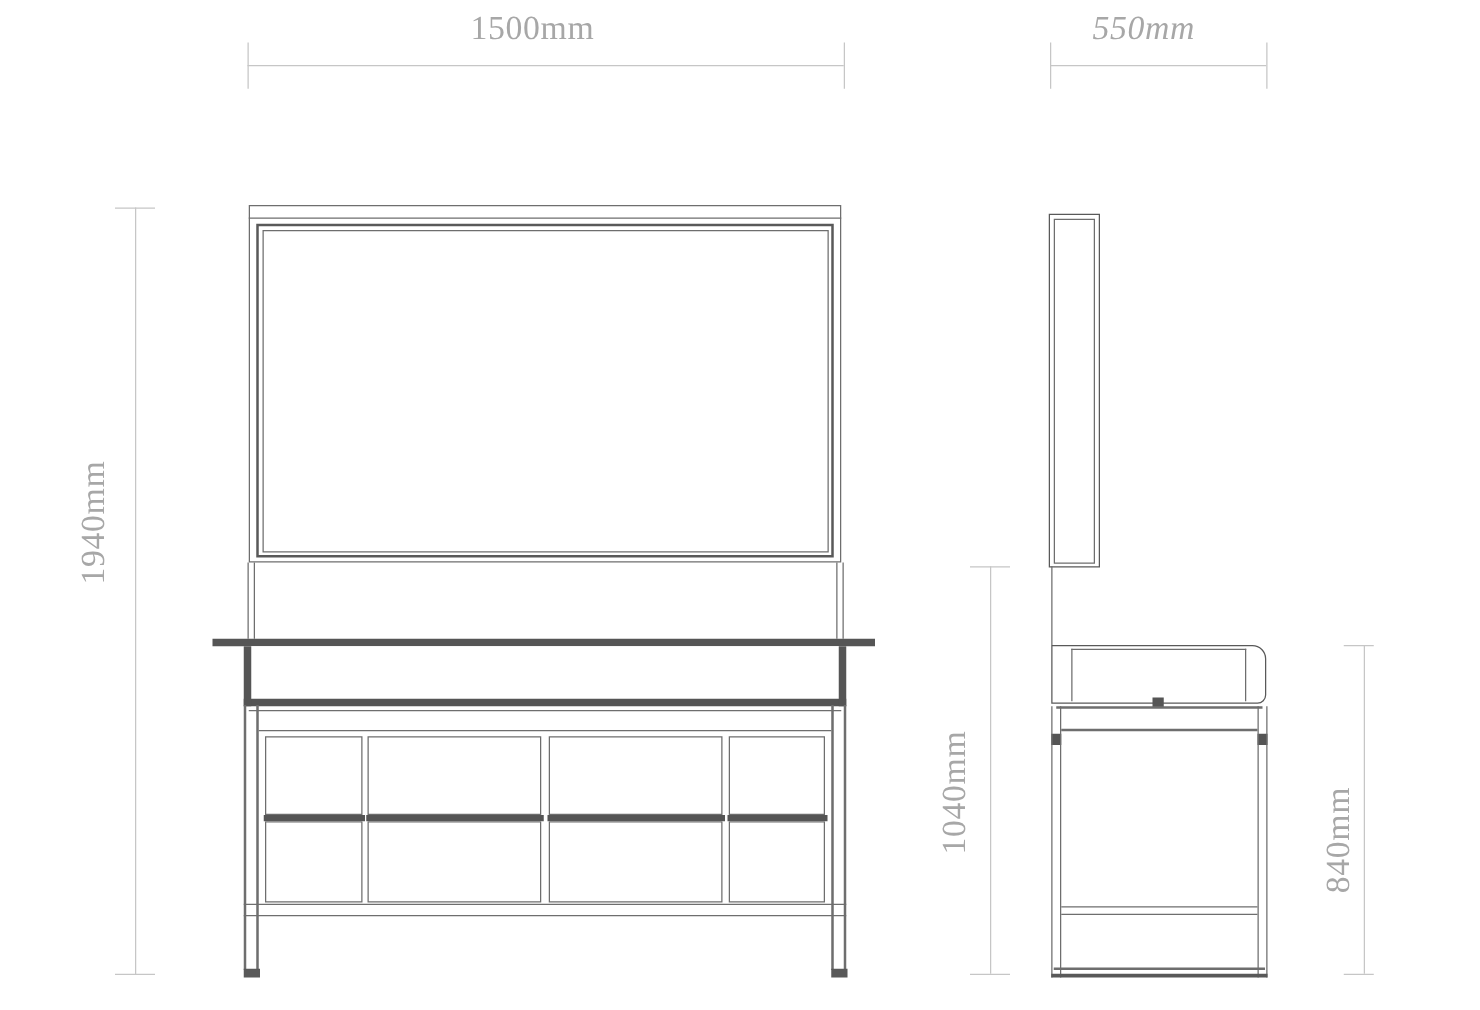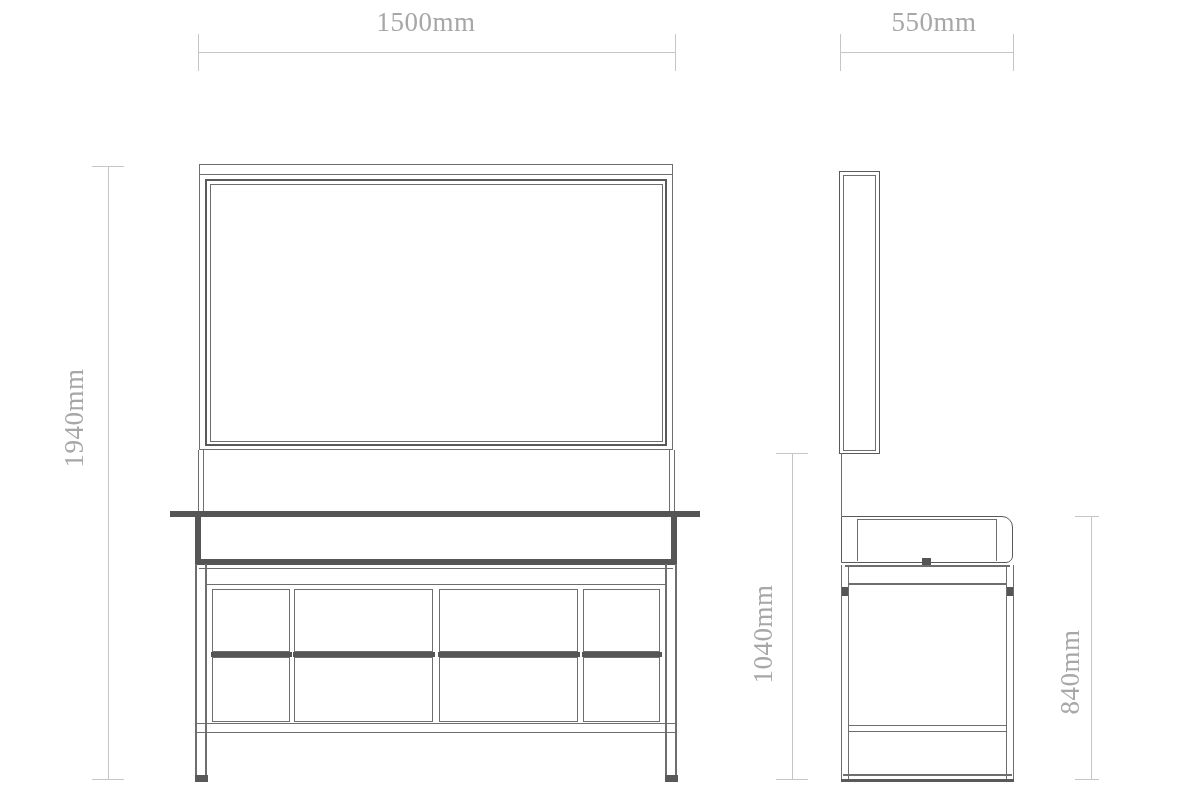--- a/index.html
+++ b/index.html
@@ -91,21 +91,21 @@
   <div>
 
     <div class="dl" style="left:198px;top:51.5px;width:477px;height:1.3px;"></div>
     <div class="dl" style="left:197.5px;top:34px;width:1.3px;height:37px;"></div>
     <div class="dl" style="left:674.5px;top:34px;width:1.3px;height:37px;"></div>
     <div class="dim-label" style="left:326px;top:6px;width:200px;">1500mm</div>
 
     <div class="dl" style="left:840px;top:51.5px;width:173px;height:1.3px;"></div>
     <div class="dl" style="left:839.5px;top:34px;width:1.3px;height:37px;"></div>
     <div class="dl" style="left:1012.5px;top:34px;width:1.3px;height:37px;"></div>
-    <div class="dim-label" style="left:834px;top:6px;width:200px;">550mm</div>
+    <div class="dim-label" style="left:815px;top:6px;width:200px;font-style:italic;">550mm</div>
 
     <div class="dl" style="left:107.5px;top:166px;width:1.3px;height:613.5px;"></div>
     <div class="dl" style="left:92px;top:165.5px;width:32px;height:1.3px;"></div>
     <div class="dl" style="left:92px;top:778.5px;width:32px;height:1.3px;"></div>
     <div class="dim-label rot" style="left:4px;top:402px;width:140px;height:32px;">1940mm</div>
 
     <div class="dl" style="left:791.5px;top:453px;width:1.3px;height:326px;"></div>
     <div class="dl" style="left:776px;top:452.5px;width:32px;height:1.3px;"></div>
     <div class="dl" style="left:776px;top:778.5px;width:32px;height:1.3px;"></div>
     <div class="dim-label rot" style="left:693px;top:618px;width:140px;height:32px;">1040mm</div>

